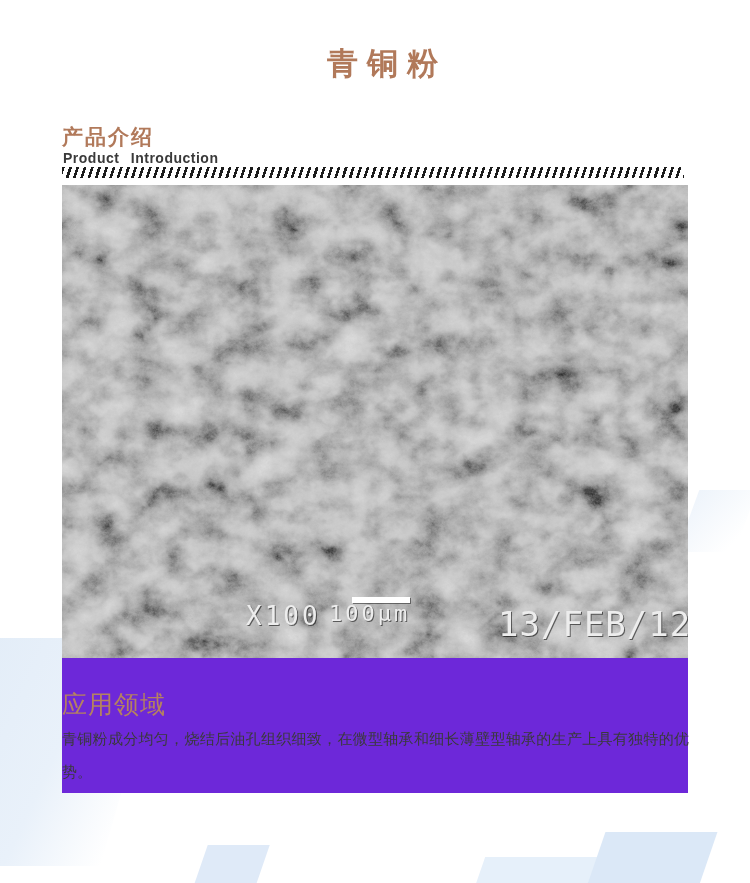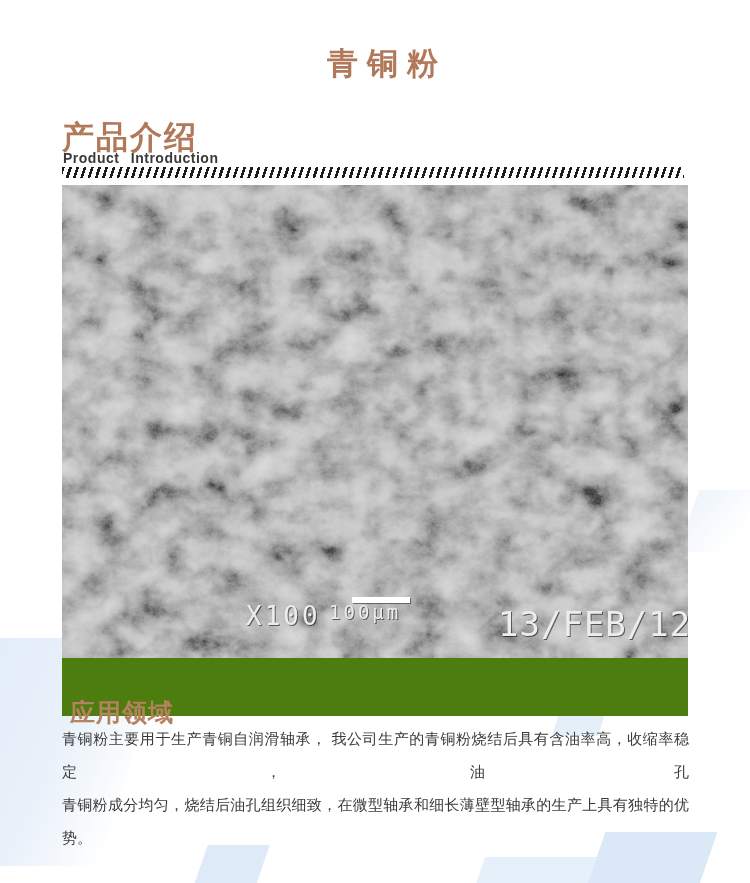--- a/index.html
+++ b/index.html
@@ -42,51 +42,51 @@
   }
   
   .content{position:relative;z-index:2;}
   .page-title{
     position:absolute;left:12px;top:44px;width:750px;margin:0;
     text-align:center;font-size:31px;font-weight:bold;
     letter-spacing:9px;color:#b1795a;line-height:40px;
   }
   .sec-heading-cn{
     position:absolute;left:62px;top:121px;margin:0;
-    font-size:32px;font-weight:bold;letter-spacing:2px;color:#b1795a;line-height:32px;
+    font-size:21px;font-weight:bold;letter-spacing:2px;color:#b1795a;line-height:32px;
   }
   .sec-heading-en{
     position:absolute;left:63px;top:150px;
     font-size:14px;font-weight:600;color:#3a3a3a;
     letter-spacing:0.5px;word-spacing:7px;line-height:17px;
   }
   .slash-divider{
     position:absolute;left:62px;top:167px;width:622px;height:11px;
     background:repeating-linear-gradient(108deg,#1b1b1b 0 2.6px,transparent 2.6px 6.9px);
   }
   
   .sem{
-    position:absolute;left:62px;top:185px;width:626px;height:531px;margin:0;
-    background:#4d7c0f;overflow:hidden;
+    position:absolute;left:62px;top:185px;width:626px;height:608px;margin:0;
+    background:#6d28d9;overflow:hidden;
   }
   .sem svg{display:block;}
   .sem-anno span{
     position:absolute;color:#ededed;
     font-family:"DejaVu Sans Mono","Liberation Mono",monospace;
     text-shadow:1px 1px 0 rgba(0,0,0,0.55);white-space:nowrap;
   }
   .sem-mag{left:184px;top:416px;font-size:26px;letter-spacing:3px;}
-  .sem-scale{left:267px;top:416px;font-size:19px;letter-spacing:3px;}
+  .sem-scale{left:267px;top:416px;font-size:22px;letter-spacing:3px;}
   .sem-bar{position:absolute;left:290px;top:412px;width:58px;height:6px;background:#ffffff;
            box-shadow:1px 1px 0 rgba(0,0,0,0.45);}
   .sem-date{left:436px;top:419px;font-size:34px;letter-spacing:1px;}
   
   .apply-heading{
-    position:absolute;left:62px;top:689px;margin:8px;
-    font-size:25px;font-weight:700;letter-spacing:1px;color:#b5825f;line-height:30px;
+    position:absolute;left:62px;top:689px;margin:0;
+    font-size:25px;font-weight:400;letter-spacing:1px;color:#b5825f;line-height:30px;
   }
   .apply-body{
     position:absolute;left:62px;top:722px;width:627px;
     font-size:15px;color:#3a3a3a;line-height:33px;
   }
   .apply-body .line{text-align:justify;}
   .apply-body .line.fill{text-align-last:justify;}
 </style>
 </head>
 <body>
@@ -132,18 +132,17 @@
       <div class="sem-anno">
         <span class="sem-mag">X100</span>
         <span class="sem-scale">100μm</span>
         <div class="sem-bar"></div>
         <span class="sem-date">13/FEB/12</span>
       </div>
     </figure>
 
     <h2 class="apply-heading">应用领域</h2>
     <div class="apply-body">
-      <div class="line fill">青铜粉主要用于生产青铜自润滑轴承， 我公司生产的青铜粉烧结后具有含油率高，收缩率稳定，油孔</div>
       <div class="line">青铜粉成分均匀，烧结后油孔组织细致，在微型轴承和细长薄壁型轴承的生产上具有独特的优势。</div>
     </div>
 
   </div>
 </div>
 
 </body></html>

